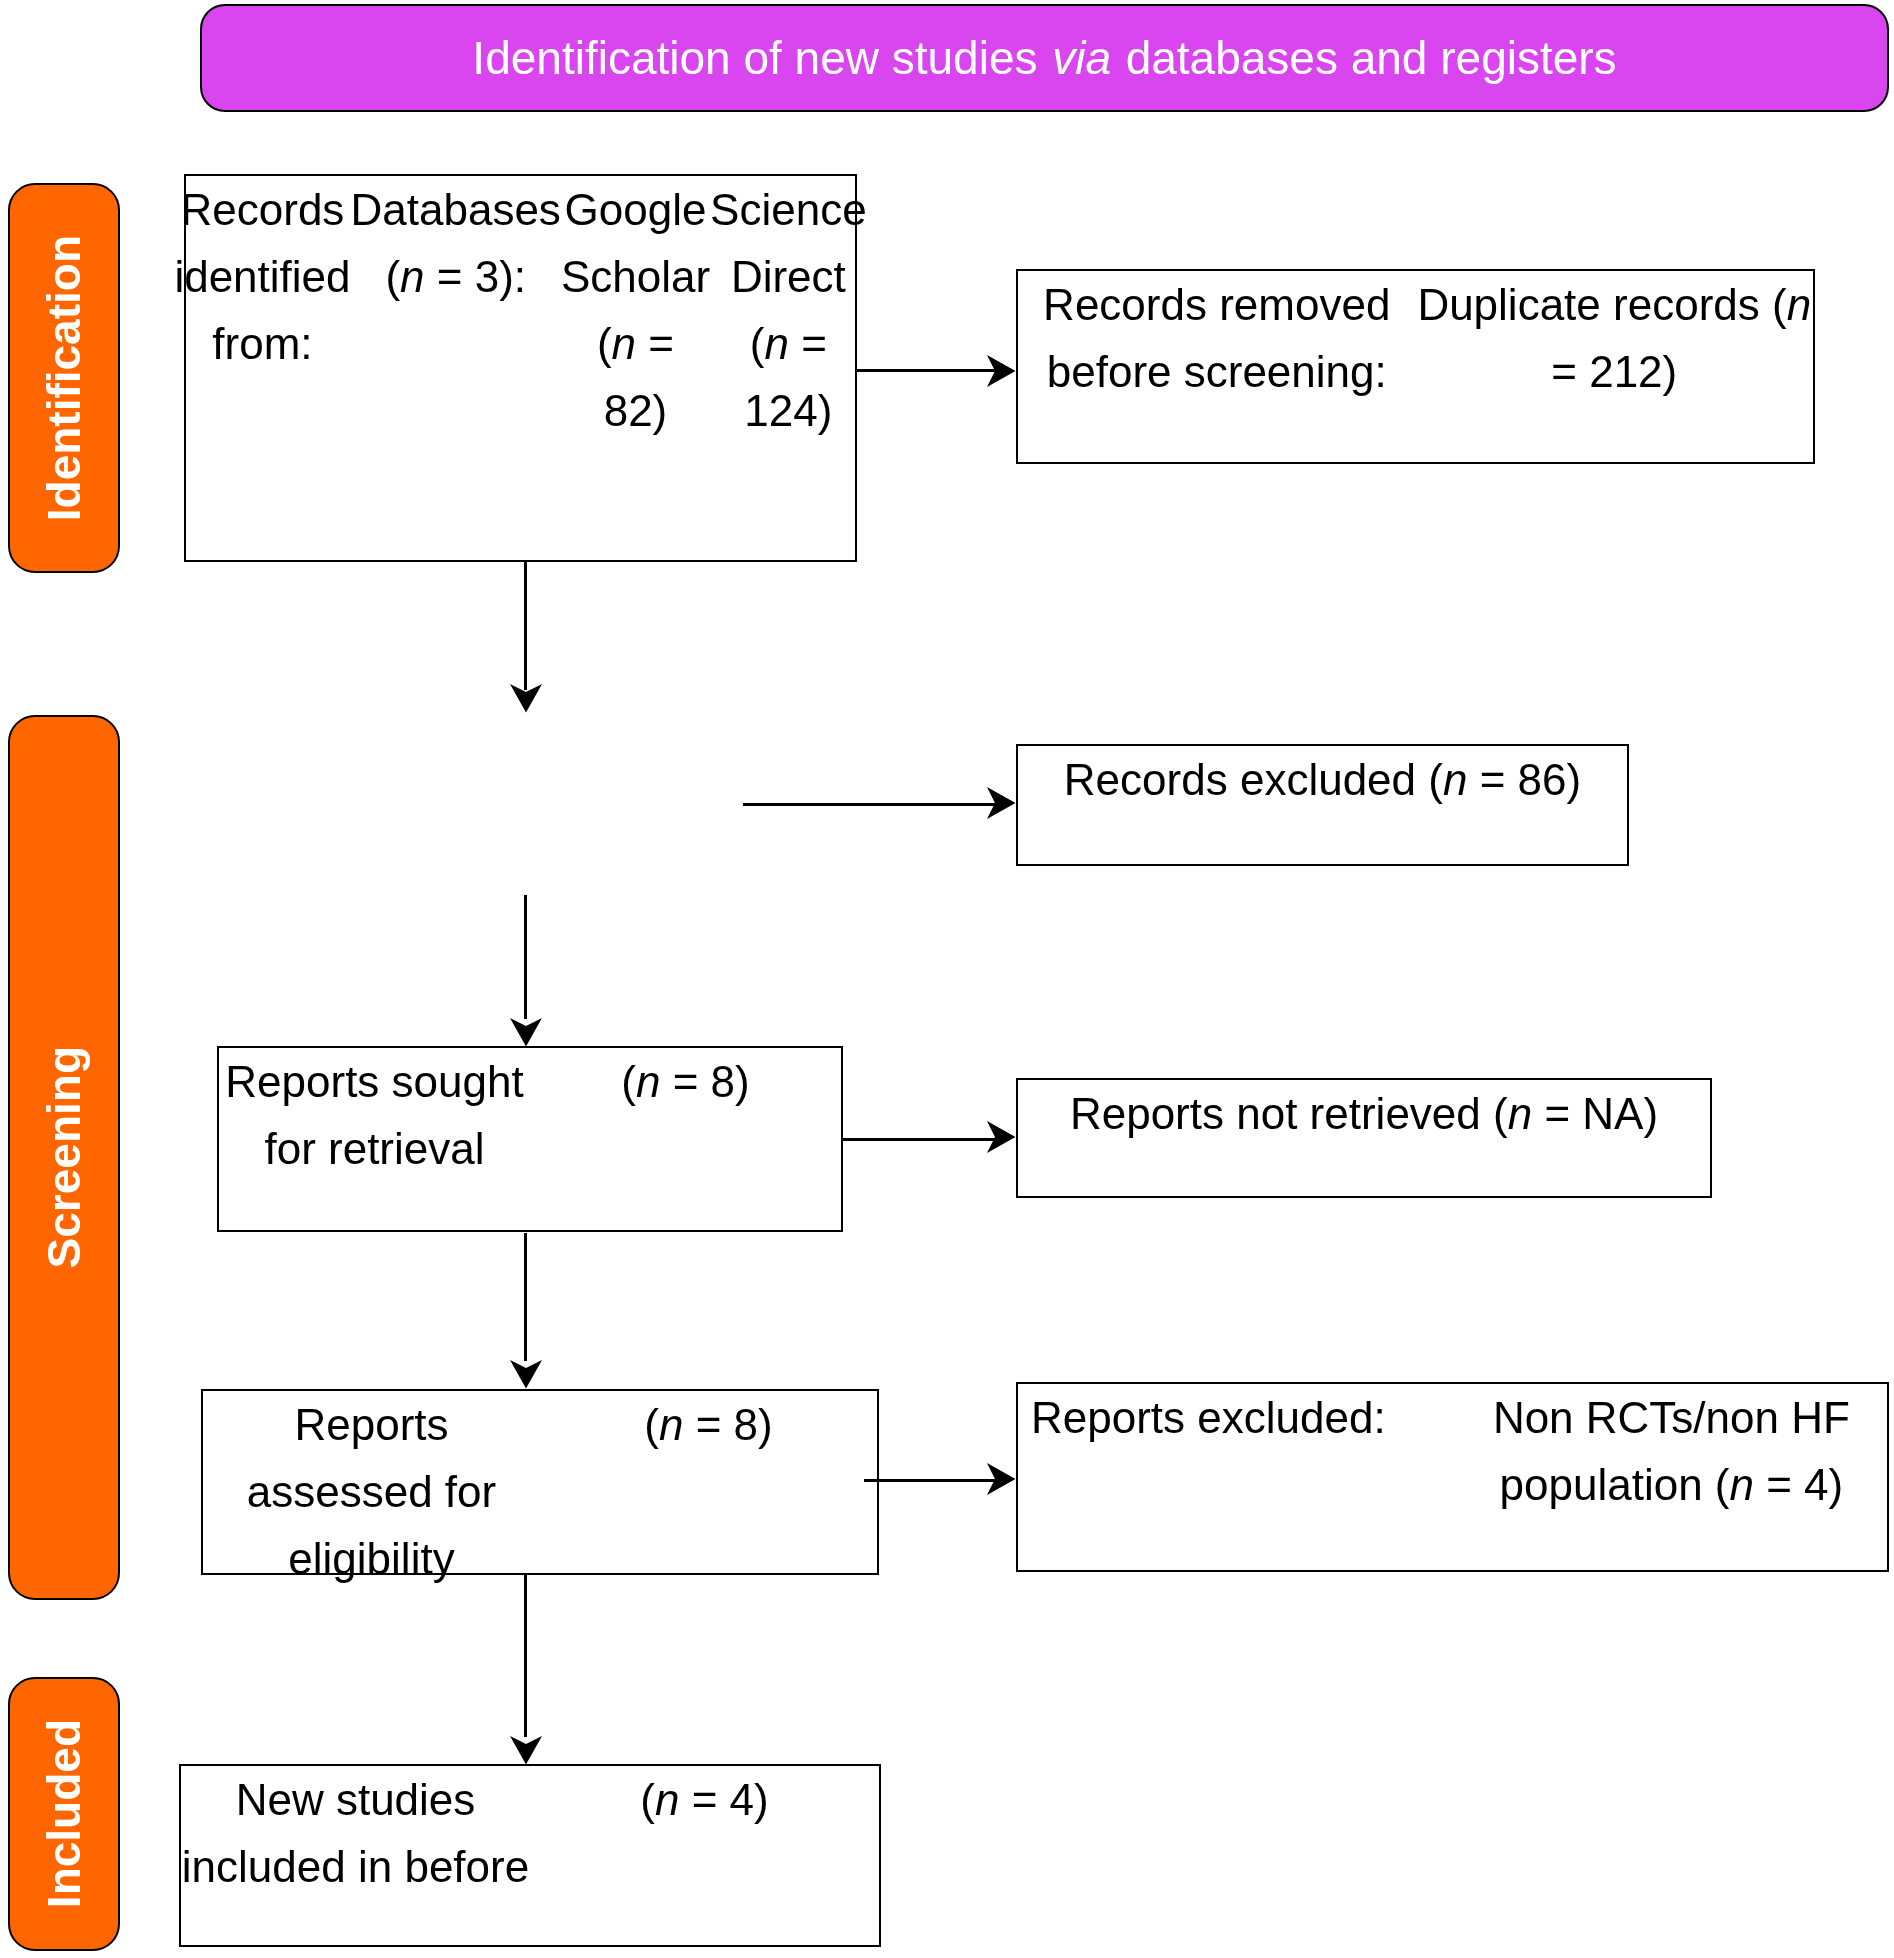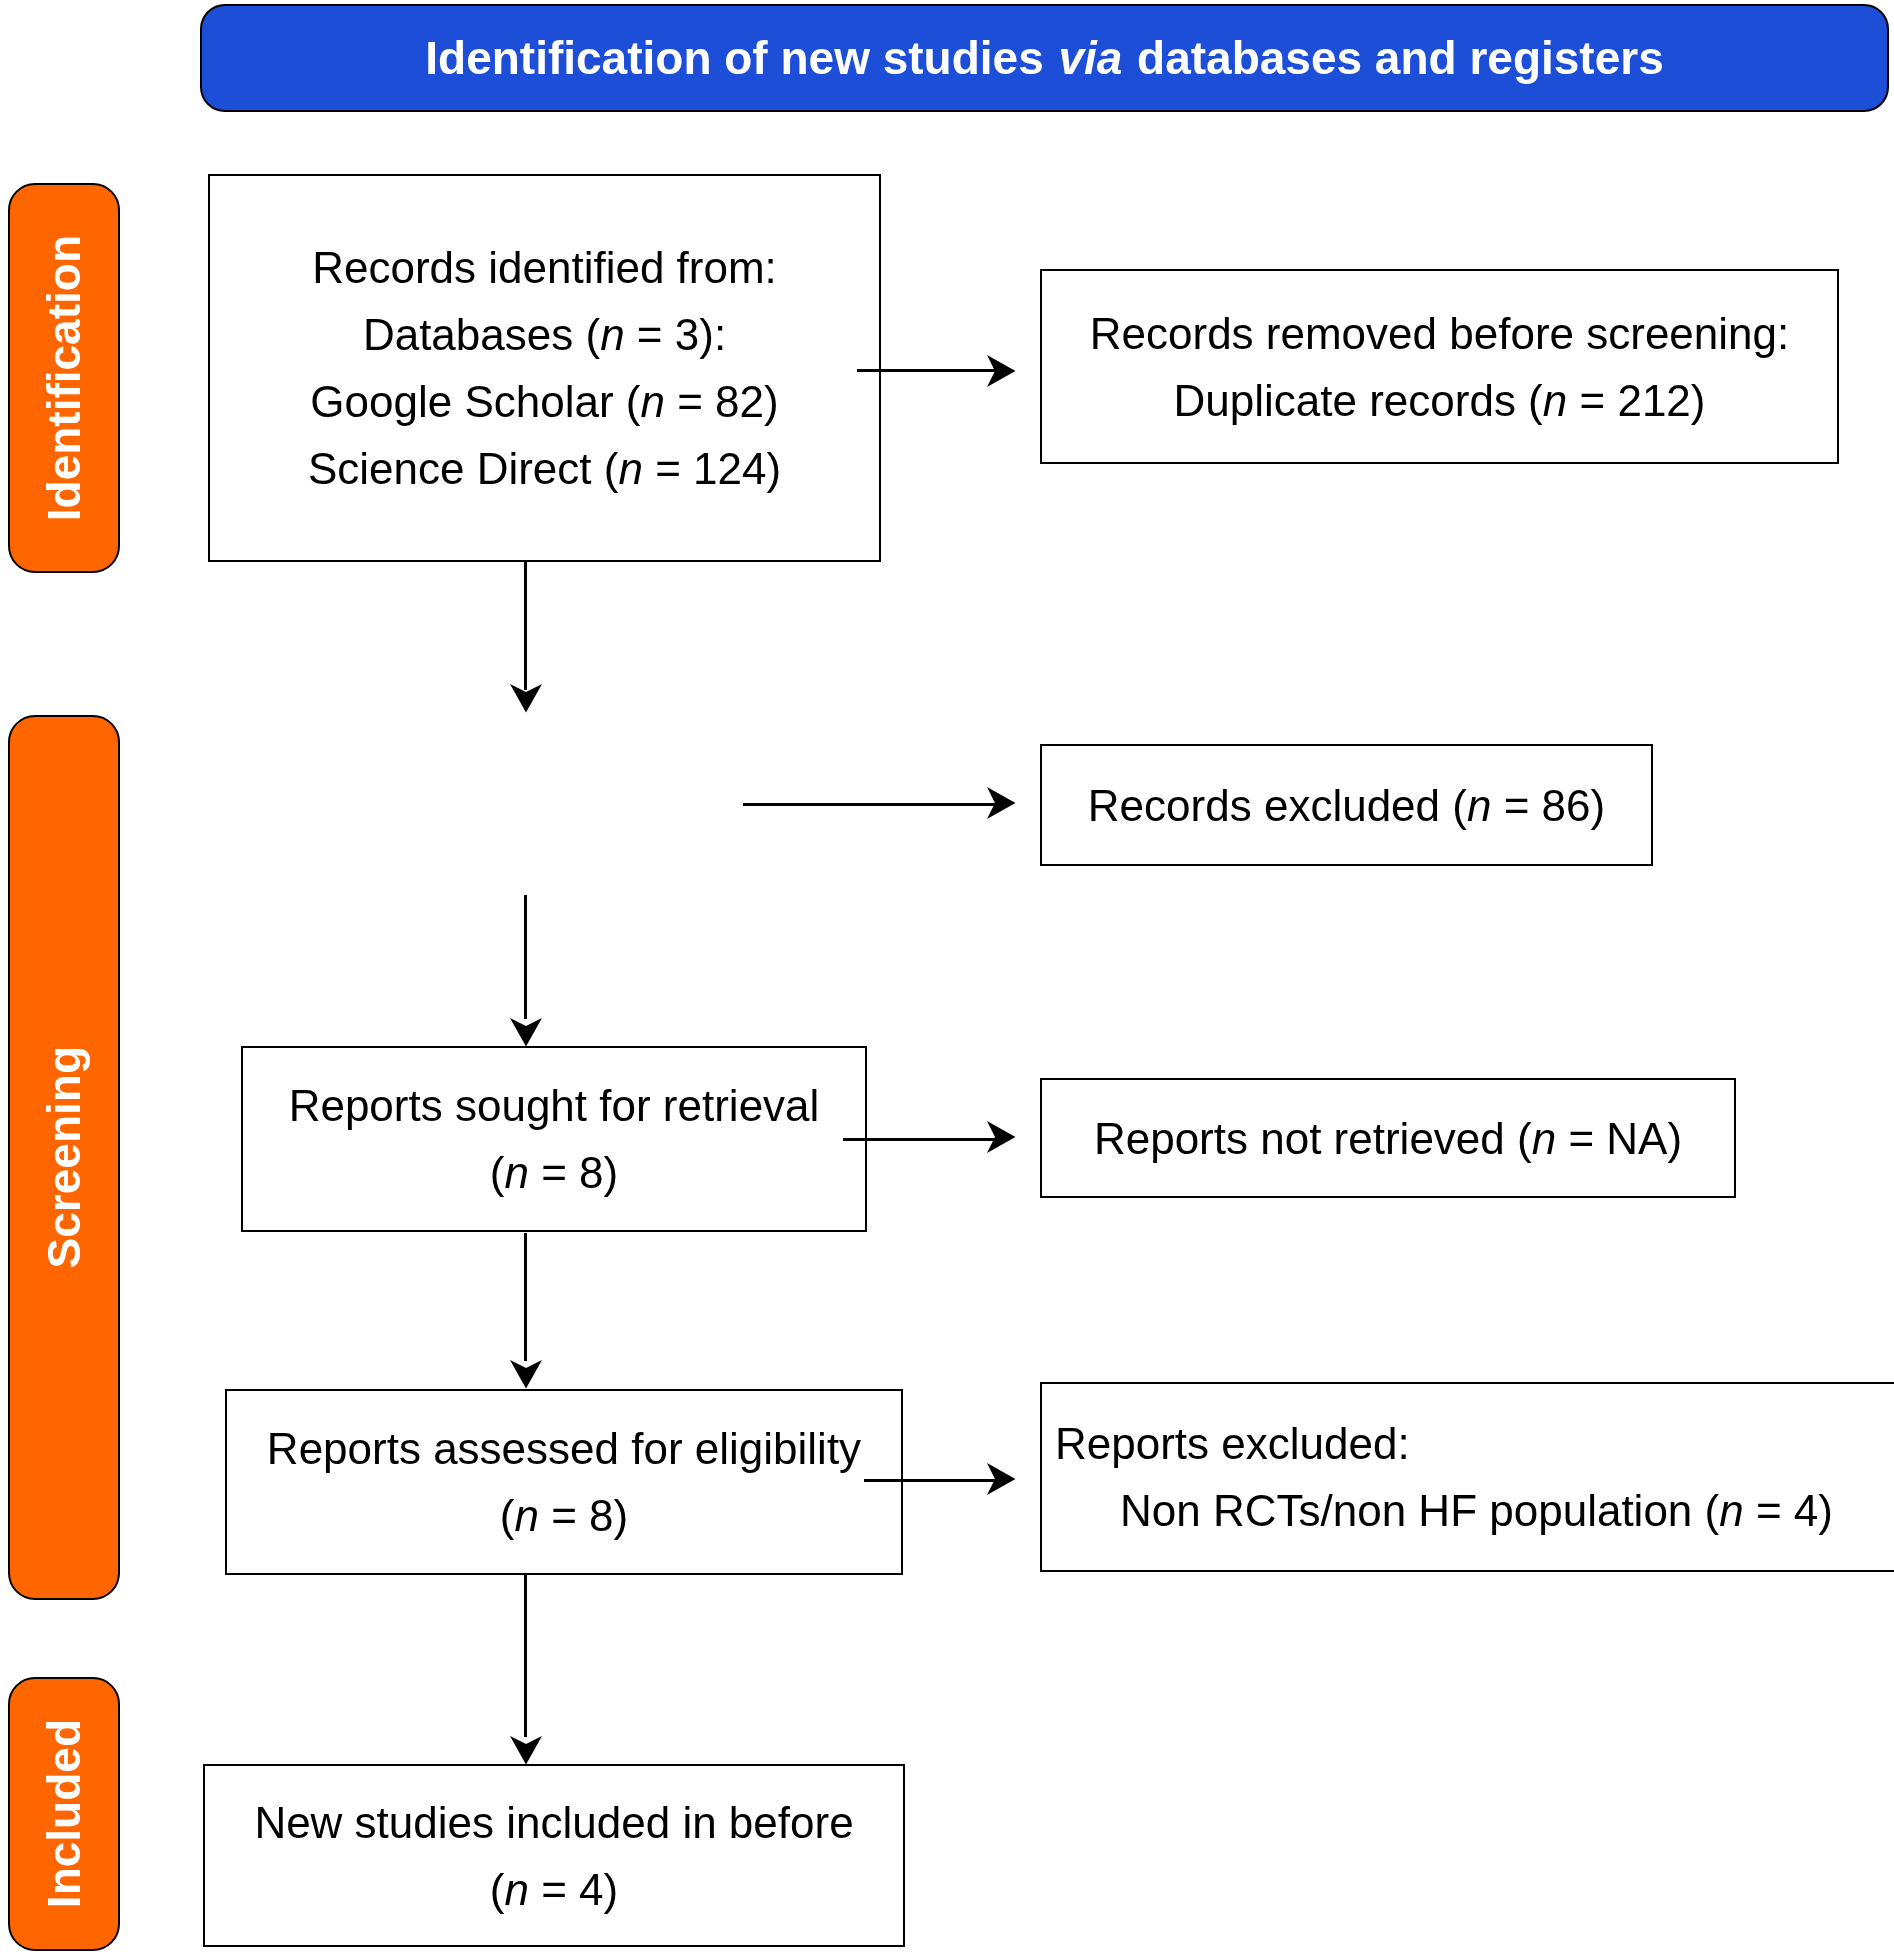--- a/index.html
+++ b/index.html
@@ -3,41 +3,41 @@
 <meta charset="utf-8">
 <style>
   html,body{margin:0;padding:0;background:#fff;}
   .page{
     position:relative;width:1895px;height:1958px;background:#fff;
     font-family:"Liberation Sans",sans-serif;color:#000;overflow:hidden;
   }
   
   .banner{
     position:absolute;left:200px;top:3.8px;width:1689px;height:108px;
-    background:#1d4ed8;border:2.9px solid #000;border-radius:25px;
+    background:#d946ef;border:2.9px solid #000;border-radius:25px;
     display:flex;align-items:center;justify-content:center;
-    color:#fff;font-weight:bold;font-size:46px;box-sizing:border-box;
+    color:#fff;font-weight:normal;font-size:46px;box-sizing:border-box;
     white-space:pre;
   }
   .banner i{font-style:italic;margin:0 1.9px;}
   
   .stage{
     position:absolute;left:7.6px;width:112px;background:#FF6600;
     border:2.9px solid #000;border-radius:27px;box-sizing:border-box;
     display:flex;align-items:center;justify-content:center;
   }
   .stage-label{
     writing-mode:vertical-rl;transform:rotate(180deg);
     color:#fff;font-weight:bold;font-size:46px;white-space:nowrap;
   }
   
   .fbox{
     position:absolute;background:#fff;border:2.9px solid #000;box-sizing:border-box;
-    display:flex;flex-direction:column;justify-content:center;
-    font-size:44px;line-height:67px;text-align:center;margin-left:24px;
+    display:flex;flex-direction:row;justify-content:center;
+    font-size:44px;line-height:67px;text-align:center;
   }
   .fbox .line{width:100%;}
   .fbox .line.align-left{text-align:left;padding-left:13px;box-sizing:border-box;}
   .fbox .line i, .banner i{font-style:italic;}
   
   .vline{position:absolute;width:2.9px;background:#000;}
   .hline{position:absolute;height:2.9px;background:#000;}
   
   .head-down{
     position:absolute;width:32px;height:28.5px;background:#000;

